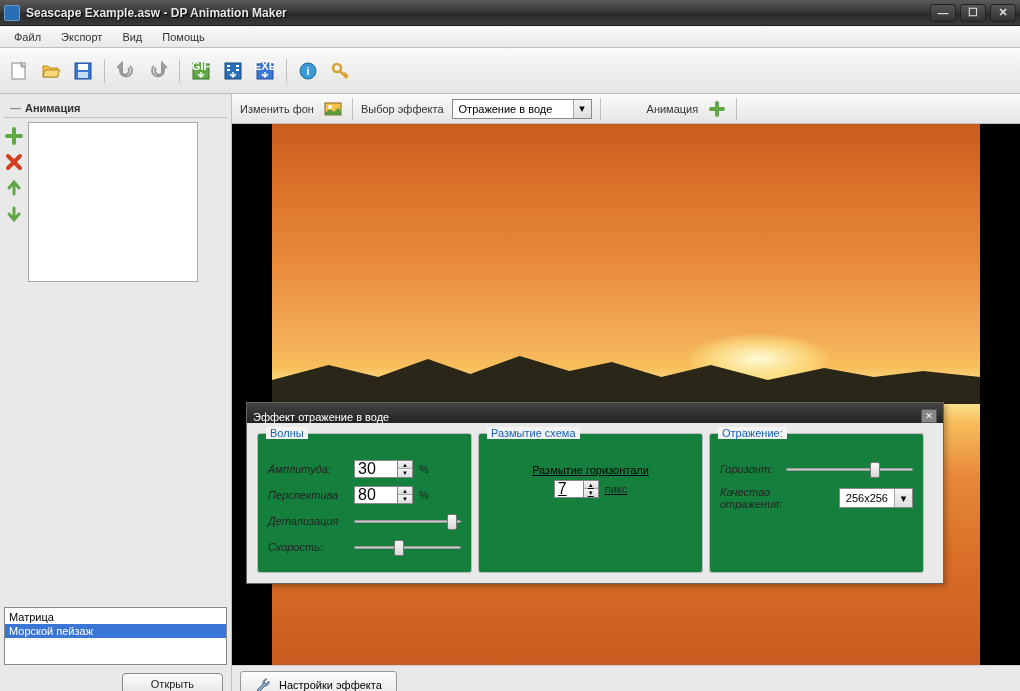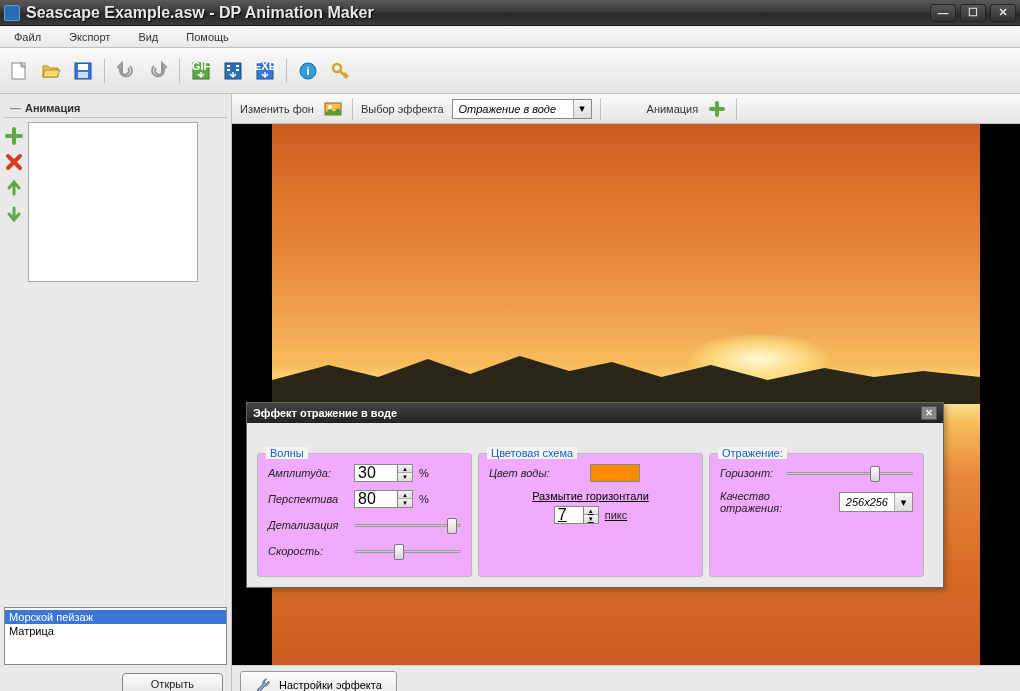--- a/index.html
+++ b/index.html
@@ -1,26 +1,26 @@
 <!DOCTYPE html>
 <html><head>
 <meta charset="utf-8">
 <style>
 * { box-sizing: border-box; margin: 0; padding: 0; font-family: Tahoma, Arial, sans-serif; font-size: 11px; }
 body { background: #1a1a1a; width: 1020px; height: 691px; overflow: hidden; }
 
 
 .titlebar { height: 26px; background: linear-gradient(to bottom, #5a5a5a, #3a3a3a 45%, #2a2a2a 55%, #3a3a3a); display: flex; align-items: center; padding: 0 4px; border-bottom: 1px solid #1a1a1a; }
 .app-icon { width: 16px; height: 16px; background: #2a6fb5; border-radius: 2px; margin-right: 6px; box-shadow: inset 0 0 0 1px rgba(255,255,255,0.3); }
-.title-text { color: #e8e8e8; font-size: 16px; font-weight: bold; text-shadow: 1px 1px 1px #000; flex: 1; }
+.title-text { color: #e8e8e8; font-size: 12px; font-weight: bold; text-shadow: 1px 1px 1px #000; flex: 1; }
 .winbtns { display: flex; gap: 4px; }
 .winbtn { width: 26px; height: 18px; background: linear-gradient(to bottom,#555,#333); border: 1px solid #222; border-radius: 3px; display: flex; align-items: center; justify-content: center; color: #ddd; font-weight: bold; font-size: 11px; cursor: pointer; }
 
 
-.menubar { height: 22px; background: linear-gradient(to bottom,#f9f9f9,#e9e9e9); border-bottom: 1px solid #c0c0c0; display: flex; align-items: center; padding: 0 6px; gap: 12px; }
+.menubar { height: 22px; background: linear-gradient(to bottom,#f9f9f9,#e9e9e9); border-bottom: 1px solid #c0c0c0; display: flex; align-items: center; padding: 0 6px; gap: 4px; }
 .menuitem { padding: 2px 8px; color: #333; cursor: pointer; }
 
 
 .toolbar { height: 46px; background: linear-gradient(to bottom,#fafafa,#e4e4e4); border-bottom: 1px solid #c0c0c0; display: flex; align-items: center; padding: 0 6px; gap: 6px; }
 .tbtn { width: 26px; height: 26px; display: flex; align-items: center; justify-content: center; cursor: pointer; border-radius: 3px; }
 .tsep { width: 1px; height: 24px; background: #c0c0c0; margin: 0 2px; }
 
 
 .main { display: flex; height: calc(691px - 26px - 22px - 34px); background: #e9e9e9; }
 
@@ -38,36 +38,36 @@
 .list-item.selected { background: #3a76d6; color: #fff; }
 .open-row { display: flex; justify-content: flex-end; padding: 0 4px 4px 0; }
 .btn3d { background: linear-gradient(to bottom,#fdfdfd,#e5e5e5); border: 1px solid #888; border-radius: 4px; padding: 4px 28px; cursor: pointer; color: #222; }
 
 
 .right { flex: 1; display: flex; flex-direction: column; }
 .toolbar2 { height: 30px; background: linear-gradient(to bottom,#fafafa,#e5e5e5); border-bottom: 1px solid #c0c0c0; display: flex; align-items: center; padding: 0 8px; gap: 8px; }
 .tlabel { color: #333; }
 .smallbtn { width: 22px; height: 22px; display: flex; align-items: center; justify-content: center; cursor: pointer; border-radius: 3px; }
 .dropdown { display: flex; align-items: center; background: #fff; border: 1px solid #888; height: 20px; }
-.dropdown-text { padding: 0 6px; min-width: 120px; font-style: italic; }
+.dropdown-text { padding: 0 6px; min-width: 120px; }
 .dropdown-arrow { width: 18px; height: 18px; background: linear-gradient(to bottom,#f5f5f5,#ddd); border-left: 1px solid #aaa; display: flex; align-items: center; justify-content: center; cursor: pointer; }
 .vsep { width: 1px; height: 22px; background: #c0c0c0; }
 
 
 .canvas-wrap { flex: 1; background: #000; position: relative; padding: 2px 2px 0 2px; overflow: hidden; }
 .sunset { position: absolute; left: 40px; right: 40px; top: 0; bottom: 0; background: linear-gradient(to bottom, #c85b1f 0%, #d96f28 10%, #e8893a 25%, #f2a855 38%, #f8bf5c 45%, #fef1a8 50%, #f8bf5c 55%, #e8893a 65%, #d96f28 80%, #c85b1f 100%); }
 .mountains { position: absolute; left: 40px; right: 40px; top: 220px; height: 60px; background: #2a2618; clip-path: polygon(0% 60%, 8% 35%, 15% 55%, 22% 25%, 28% 50%, 35% 20%, 42% 45%, 48% 30%, 55% 55%, 62% 35%, 70% 60%, 78% 40%, 85% 55%, 92% 45%, 100% 55%, 100% 100%, 0% 100%); }
 .sun-glow { position: absolute; left: 58%; top: 210px; width: 140px; height: 50px; background: radial-gradient(ellipse, rgba(255,255,220,0.95), rgba(255,240,150,0.5) 50%, transparent 75%); border-radius: 50%; }
 
 
 .dialog { position: absolute; left: 14px; top: 278px; width: 698px; background: #e9e9e9; border: 1px solid #666; box-shadow: 2px 2px 6px rgba(0,0,0,0.3); }
-.dialog-title { height: 20px; background: linear-gradient(to bottom,#444,#222); color: #fff; display: flex; align-items: center; padding: 0 6px; font-weight: bold; }
+.dialog-title { height: 20px; background: linear-gradient(to bottom,#444,#222); color: #fff; display: flex; align-items: flex-end; padding: 0 6px; font-weight: normal; }
 .dialog-close { margin-left: auto; width: 16px; height: 14px; background: #888; border: 1px solid #555; display: flex; align-items: center; justify-content: center; font-size: 9px; cursor: pointer; }
 .dialog-body { display: flex; padding: 10px; gap: 6px; }
-.group { border: 1px solid #bbb; border-radius: 3px; padding: 10px 10px 8px 10px; position: relative; background: #f0abfc; margin-top: 20px; }
+.group { border: 1px solid #bbb; border-radius: 3px; padding: 26px 10px 8px 10px; position: relative; background: #15803d; }
 .group-title { position: absolute; top: -7px; left: 8px; background: #f4f4f4; padding: 0 4px; color: #1560b7; }
 .g1 { width: 215px; }
 .g2 { width: 225px; }
 .g3 { width: 215px; }
 .row { display: flex; align-items: center; margin-bottom: 8px; gap: 6px; }
 .row label { width: 80px; color: #222; font-style: italic; }
 .g2 .row label { width: 95px; }
 .g3 .row label { width: 120px; }
 .spinner { display: flex; }
 .spinner input { width: 44px; height: 18px; border: 1px solid #888; padding: 0 3px; font-size: 16px; }
@@ -205,22 +205,22 @@
           <svg width="18" height="18">
               <path d="M9 3 L9 14 M4 9 L9 15 L14 9" stroke="#5fa845" stroke-width="3" fill="none" stroke-linecap="round"></path>
             </svg>
         </div>
       </div>
       <div class="anim-preview"></div>
     </div>
     <div class="left-spacer"></div>
     <div class="list-box">
       <div class="list-item"></div>
+      <div class="list-item">Матрица</div>
       <div class="list-item selected">Морской пейзаж</div>
-      <div class="list-item">Матрица</div>
     </div>
     <div class="open-row">
       <button class="btn3d">Открыть</button>
     </div>
   </div>
 
   <div class="right">
     <div class="toolbar2">
       <span class="tlabel">Изменить фон</span>
       <div class="smallbtn">
@@ -293,25 +293,21 @@
             <div class="row">
               <label>Скорость:</label>
               <div class="slider">
                   <div class="slider-track"></div>
                   <div class="slider-thumb" style="left:42%"></div>
                 </div>
             </div>
           </div>
 
           <div class="group g2">
-            <div class="group-title">Цветовая схема</div>
-            <div class="row">
-              <label>Цвет воды:</label>
-              <div class="color-swatch"></div>
-            </div>
+            <div class="group-title">Размытие схема</div>
             <div class="center-row">
               <span>Размытие горизонтали</span>
               <div style="display:flex;align-items:center;gap:6px">
                 <div class="spinner">
                   <input style="width: 30px;" value="7">
                   <div class="spinner-btns">
                       <div>▲</div>
                       <div>▼</div>
                     </div>
                 </div>

